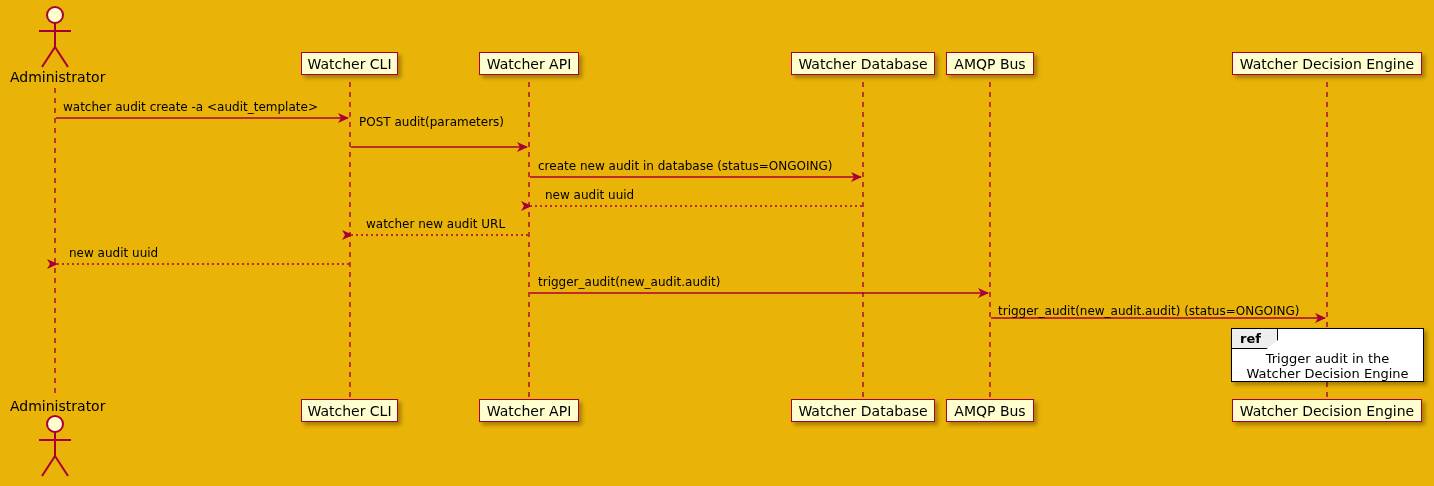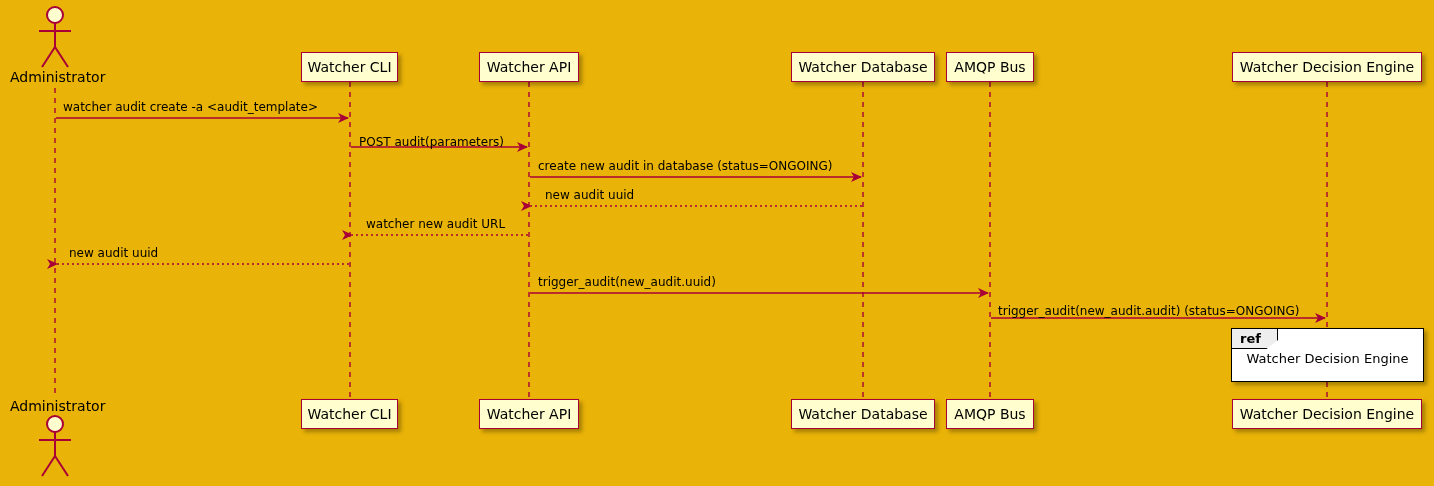--- a/index.html
+++ b/index.html
@@ -34,21 +34,21 @@
     background: #FEFECE;
     border: 1.5px solid #A80036;
     color: #000000;
     font-size: 14px;
     line-height: 1;
     display: flex;
     align-items: center;
     justify-content: center;
     white-space: nowrap;
     box-shadow: 3px 3px 4px rgba(0,0,0,0.30);
-    height: 30px;
+    height: 23px;
   }
 
   
   .actor-label {
     position: absolute;
     font-size: 14px;
     color: #000000;
     white-space: nowrap;
   }
 
@@ -186,30 +186,31 @@
       <div class="participant" style="left: 1232px; top: 52px; width: 190px;">
         <span>Watcher Decision Engine</span>
       </div>
       <div class="participant" style="left: 1232px; top: 399px; width: 190px;">
         <span>Watcher Decision Engine</span>
       </div>
     </div>
 
   <div id="message-labels">
       <div class="msg-label" style="left: 63px; top: 101px;">watcher audit create -a &lt;audit_template&gt;</div>
-      <div class="msg-label" style="left: 359px; top: 136px; text-align: right;">POST audit(parameters)</div>
+      <div class="msg-label" style="left: 359px; top: 116px; text-align: right;">POST audit(parameters)</div>
       <div class="msg-label" style="left: 538px; top: 160px;">create new audit in database (status=ONGOING)</div>
       <div class="msg-label" style="left: 545px; top: 189px;">new audit uuid</div>
       <div class="msg-label" style="left: 366px; top: 218px;">watcher new audit URL</div>
       <div class="msg-label" style="left: 69px; top: 247px;">new audit uuid</div>
-      <div class="msg-label" style="left: 538px; top: 276px;">trigger_audit(new_audit.uuid)</div>
+      <div class="msg-label" style="left: 538px; top: 276px;">trigger_audit(new_audit.audit)</div>
       <div class="msg-label" style="left: 998px; top: 305px;">trigger_audit(new_audit.audit) (status=ONGOING)</div>
     </div>
 
   <div class="ref-box" id="ref-box" style="left: 1231px; top: 328px; width: 193px; height: 54px;">
     <div class="ref-tab" id="ref-tab" style="width: 46px; clip-path: polygon(0px 0px, 100% 0px, 100% 55%, 75% 100%, 0px 100%);"></div>
     <div class="ref-tab-label">ref</div>
     <div class="ref-body" id="ref-body">
+        <div>Trigger audit in the</div>
         <div>Watcher Decision Engine</div>
       </div>
   </div>
 
 </div>
 
 </body></html>

